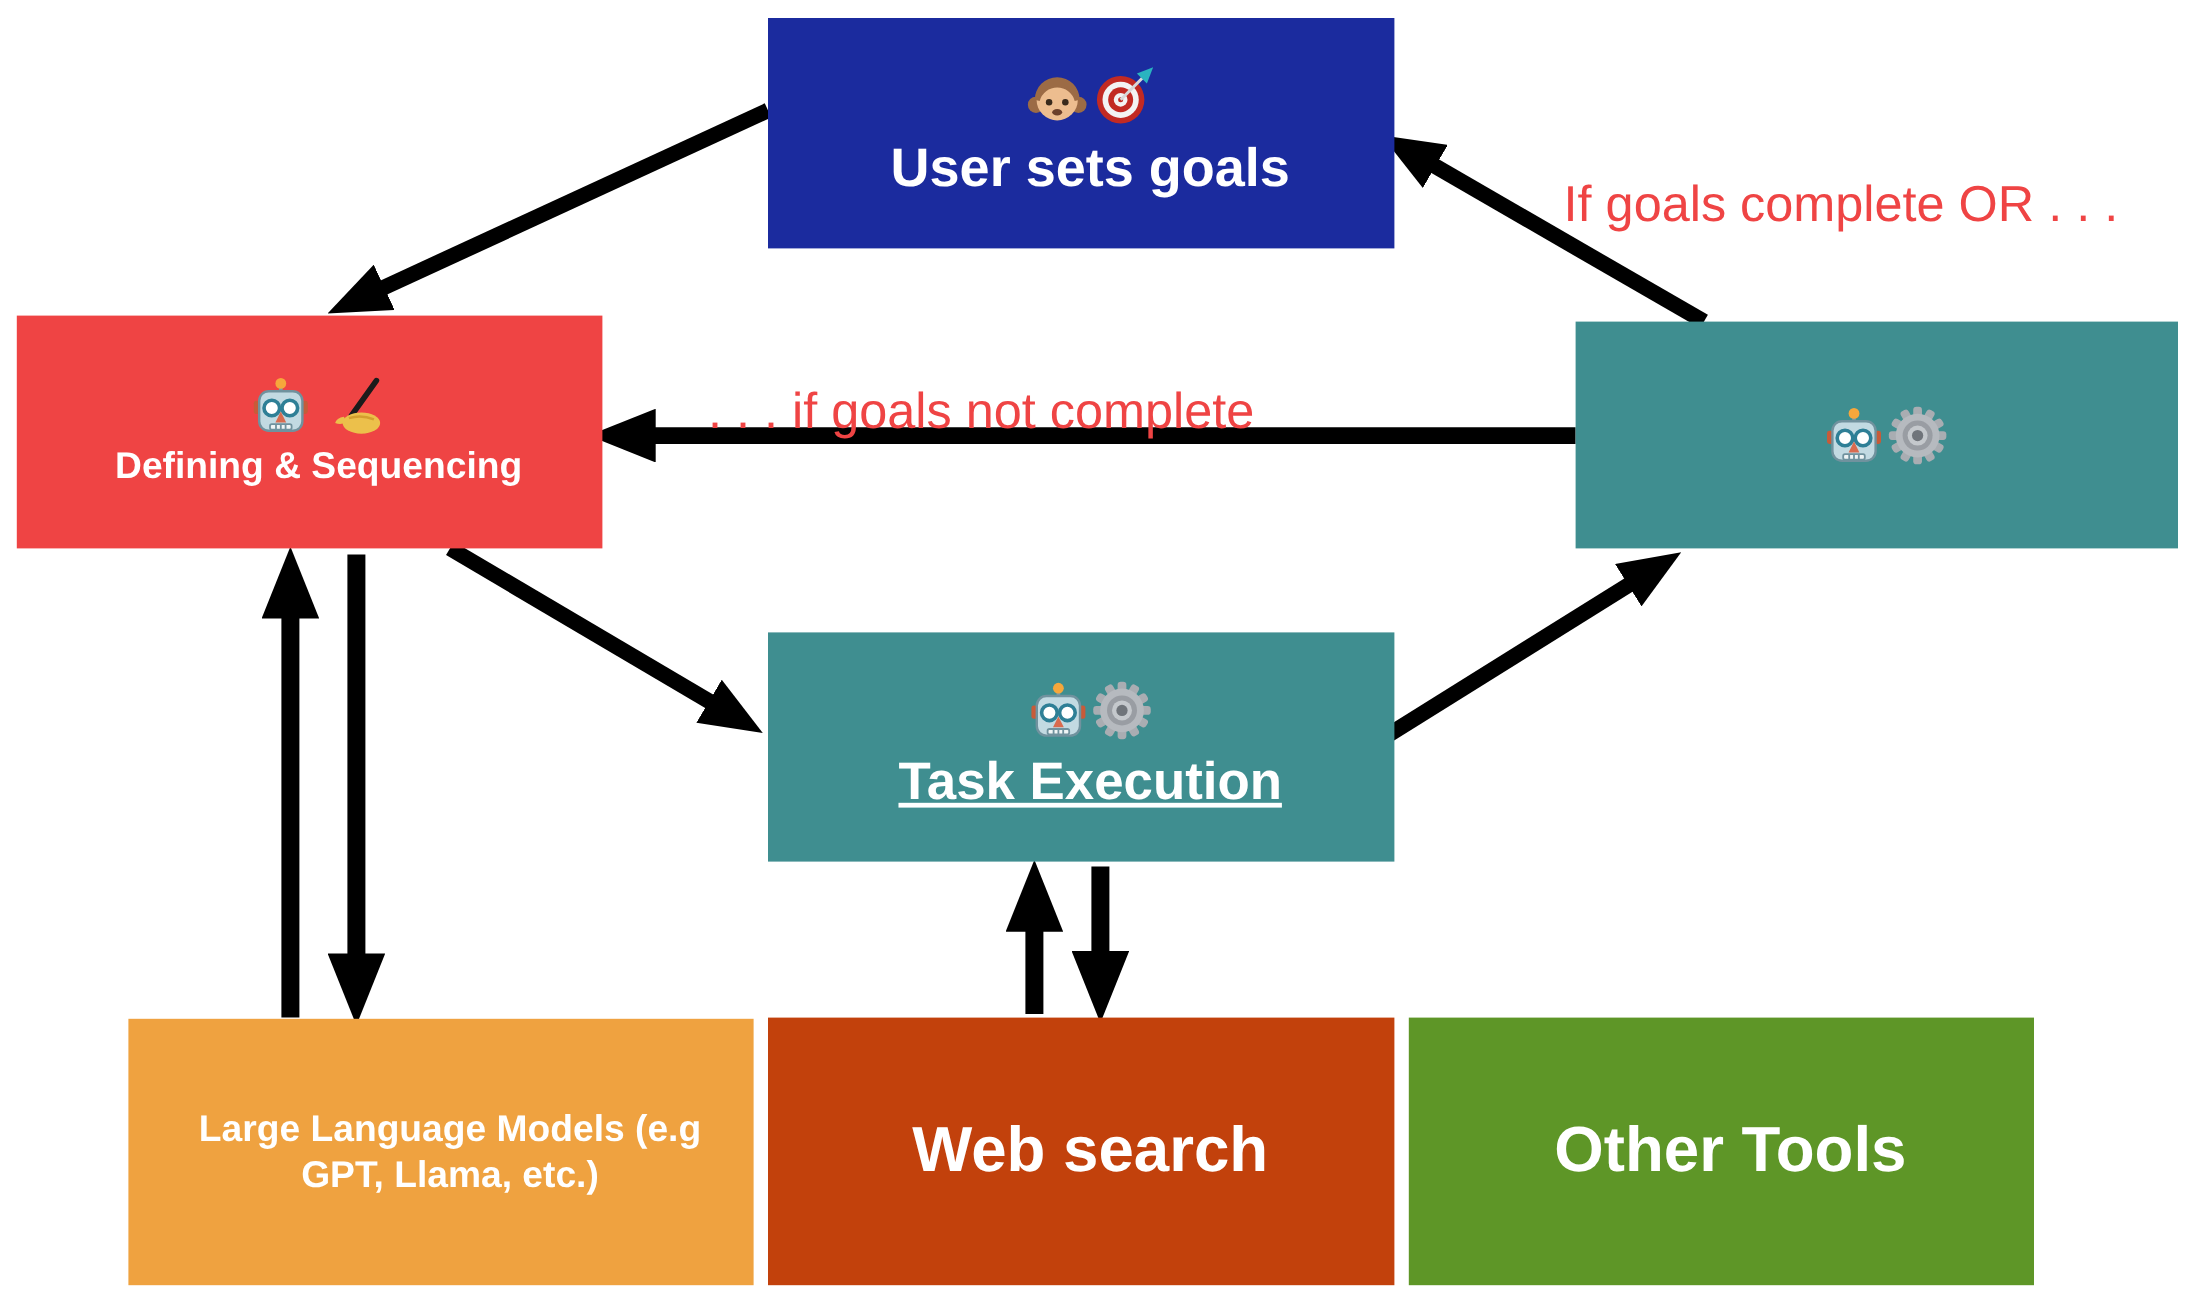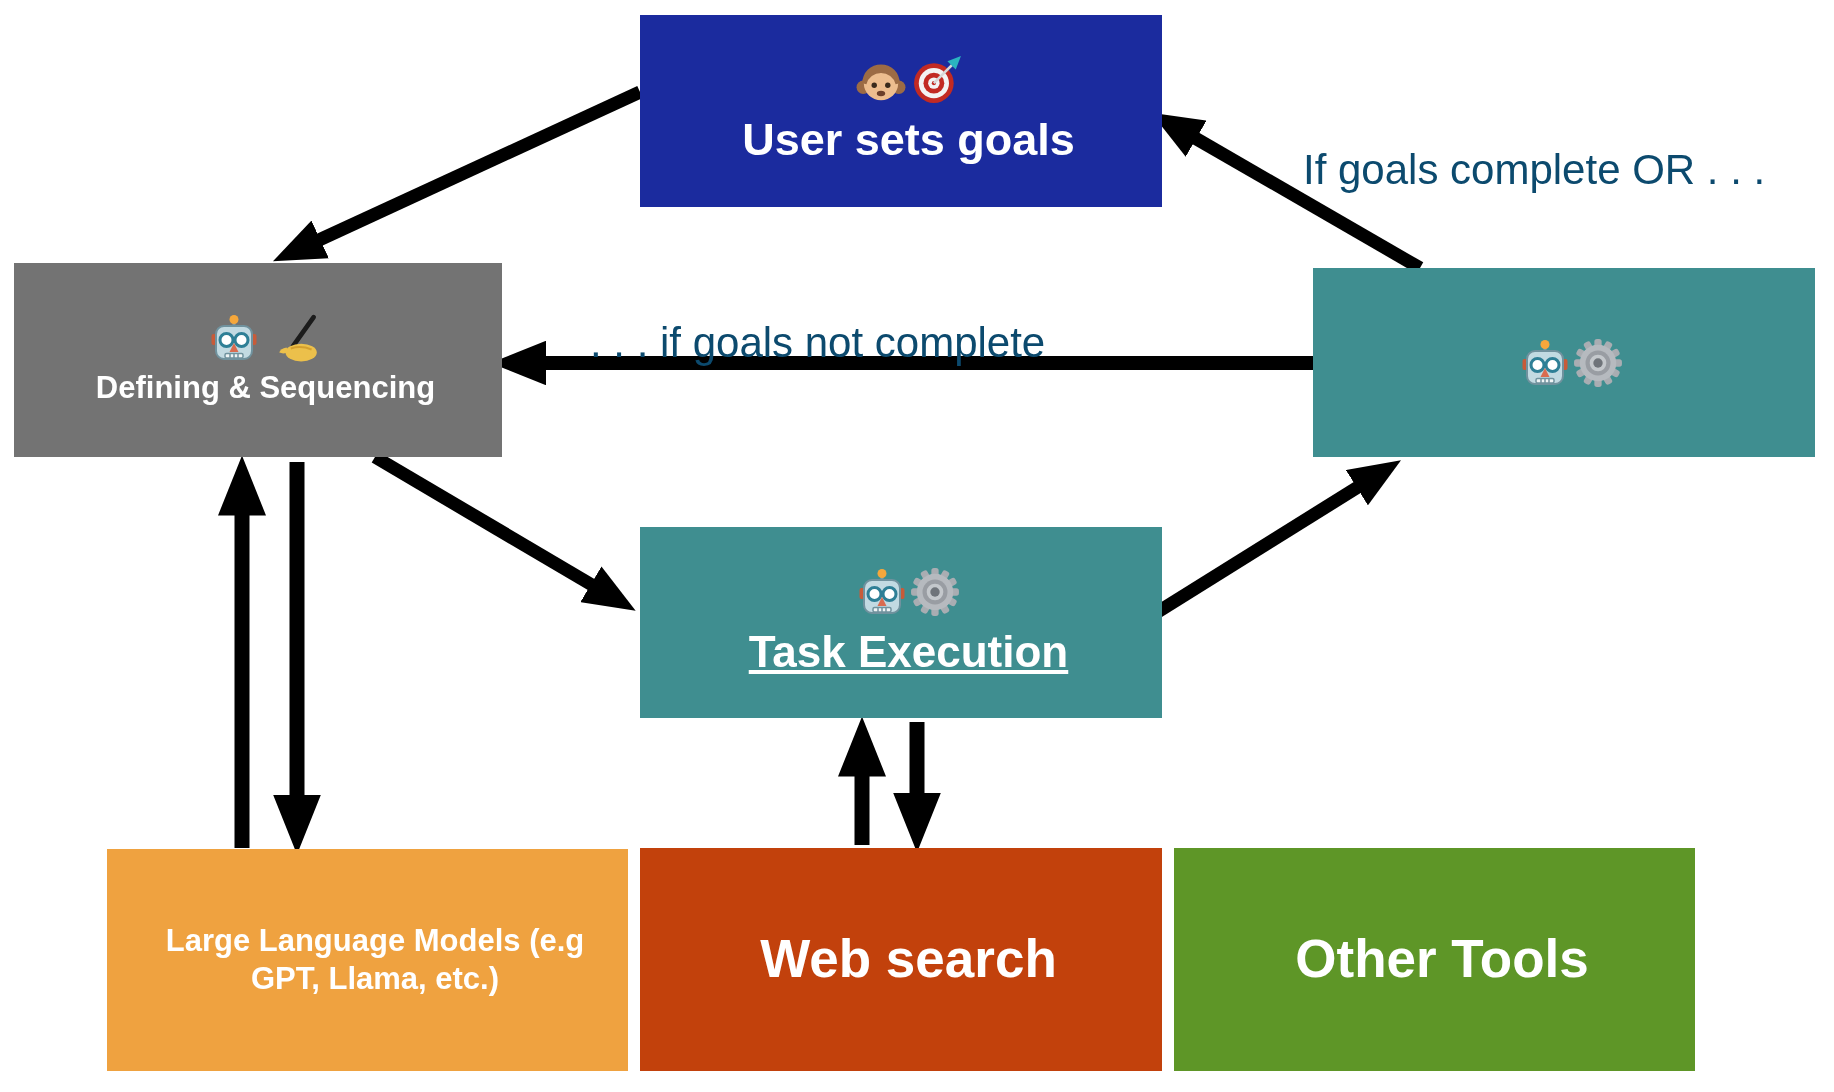--- a/index.html
+++ b/index.html
@@ -38,21 +38,21 @@
     justify-content: center;
   }
   .icon { display: block; }
   .node-label {
     font-weight: 700;
     line-height: 1.22;
   }
   .edge-label {
     position: absolute;
     z-index: 3;
-    color: #0c4a6e;
+    color: #ef4444;
     font-size: 42px;
     font-weight: 400;
     white-space: nowrap;
   }
   
   #node-user-goals      { left: 640px;  top: 15px;  width: 507px; height: 192px; }
   #node-defining        { left: 14px;   top: 263px; width: 473px; height: 194px; }
   #node-evaluation      { left: 1313px; top: 268px; width: 487px; height: 189px; }
   #node-task-execution  { left: 640px;  top: 527px; width: 507px; height: 191px; }
   #node-llm             { left: 107px;  top: 849px; width: 506px; height: 222px; }
@@ -116,21 +116,21 @@
         <circle cx="21" cy="27" r="10" fill="#c22a23"></circle>
         <circle cx="21" cy="27" r="5.5" fill="#f3f3f3"></circle>
         <circle cx="21" cy="27" r="2" fill="#c22a23"></circle>
         <line x1="21" y1="27" x2="39" y2="9" stroke="#d8d8d8" stroke-width="2.5"></line>
         <path d="M34 6 L47 1 L42 14 Z" fill="#2ab3c0"></path>
       </svg>
     </div>
     <div class="node-label">User sets goals</div>
   </div>
 
-  <div class="node" id="node-defining" style="background-color: #737373; text-align: center;">
+  <div class="node" id="node-defining" style="background-color: #ef4444; text-align: center;">
     <div class="icon-row" style="gap:14px;">
       <svg class="icon" width="48" height="48" viewBox="0 0 48 48">
         <line x1="24" y1="7" x2="24" y2="12" stroke="#7e99a3" stroke-width="3"></line>
         <circle cx="24" cy="5.5" r="4.5" fill="#f6a73b"></circle>
         <rect x="1.5" y="20" width="5" height="11" rx="2" fill="#c75b39"></rect>
         <rect x="41.5" y="20" width="5" height="11" rx="2" fill="#c75b39"></rect>
         <rect x="6" y="12" width="36" height="33" rx="8" fill="#c2dae2" stroke="#70929e" stroke-width="2"></rect>
         <circle cx="16.5" cy="26" r="6.5" fill="#ffffff" stroke="#2e7f96" stroke-width="3"></circle>
         <circle cx="31.5" cy="26" r="6.5" fill="#ffffff" stroke="#2e7f96" stroke-width="3"></circle>
         <path d="M24 29 L19.5 38 L28.5 38 Z" fill="#d96b4f"></path>

